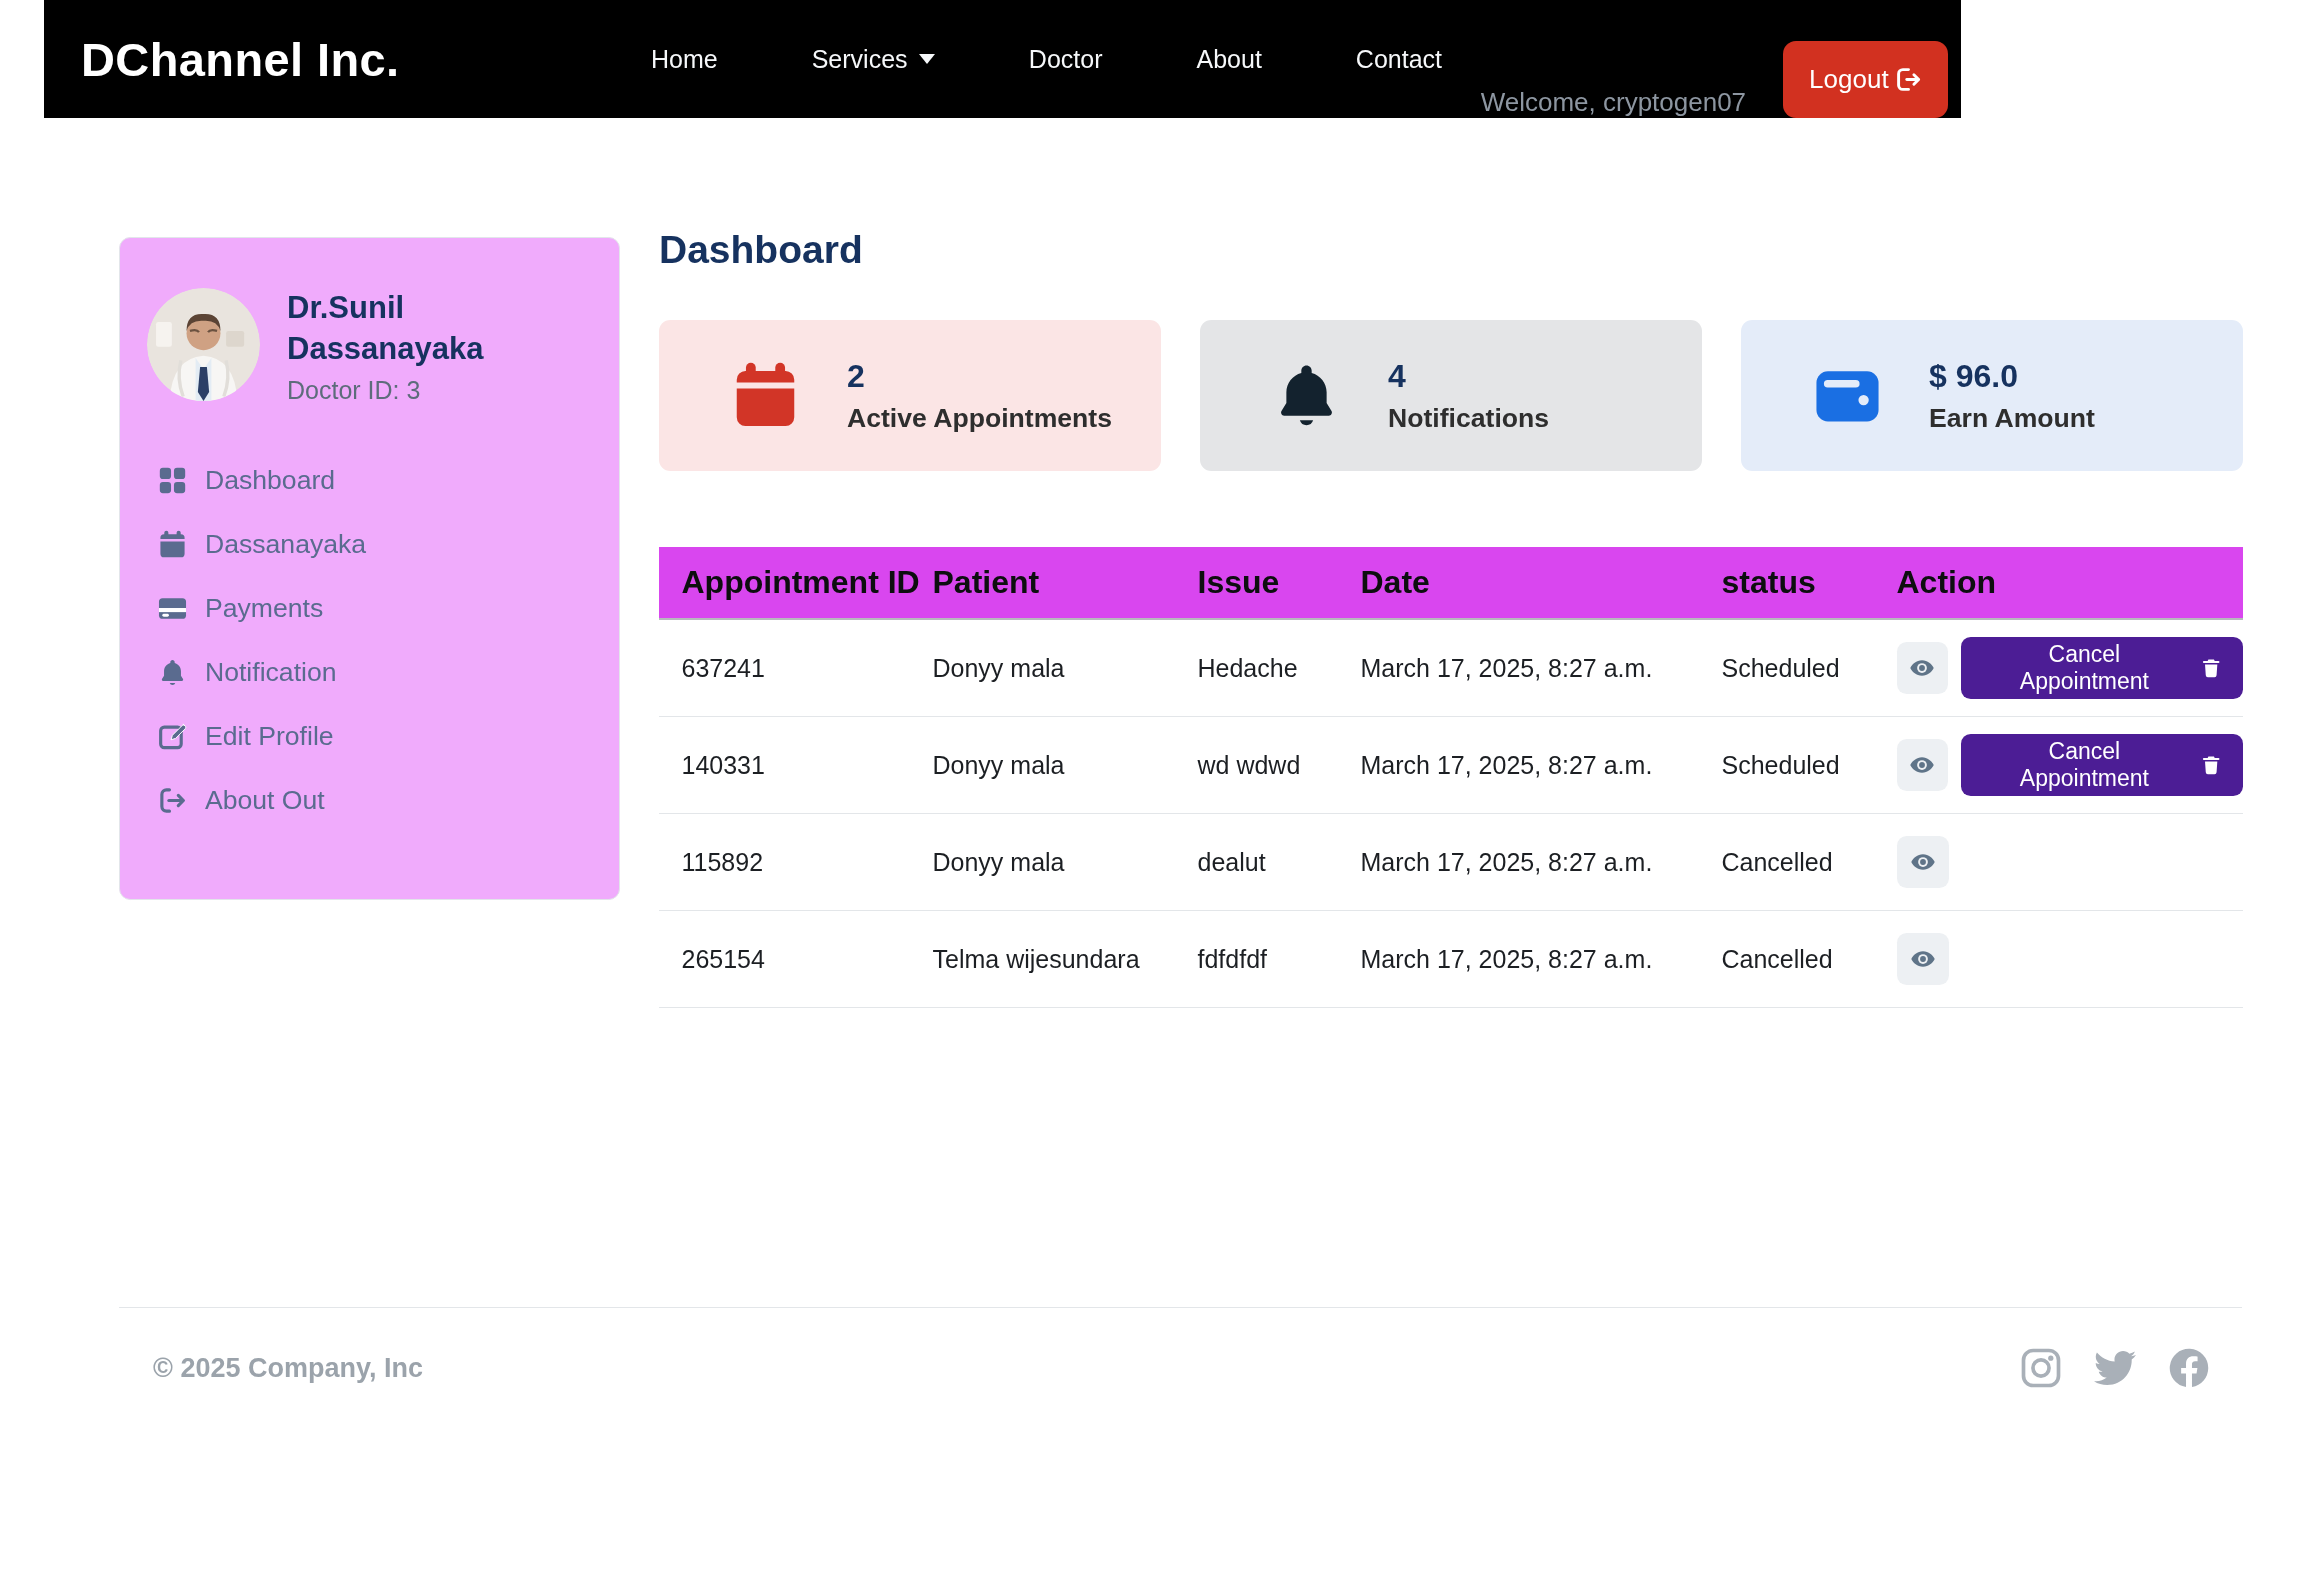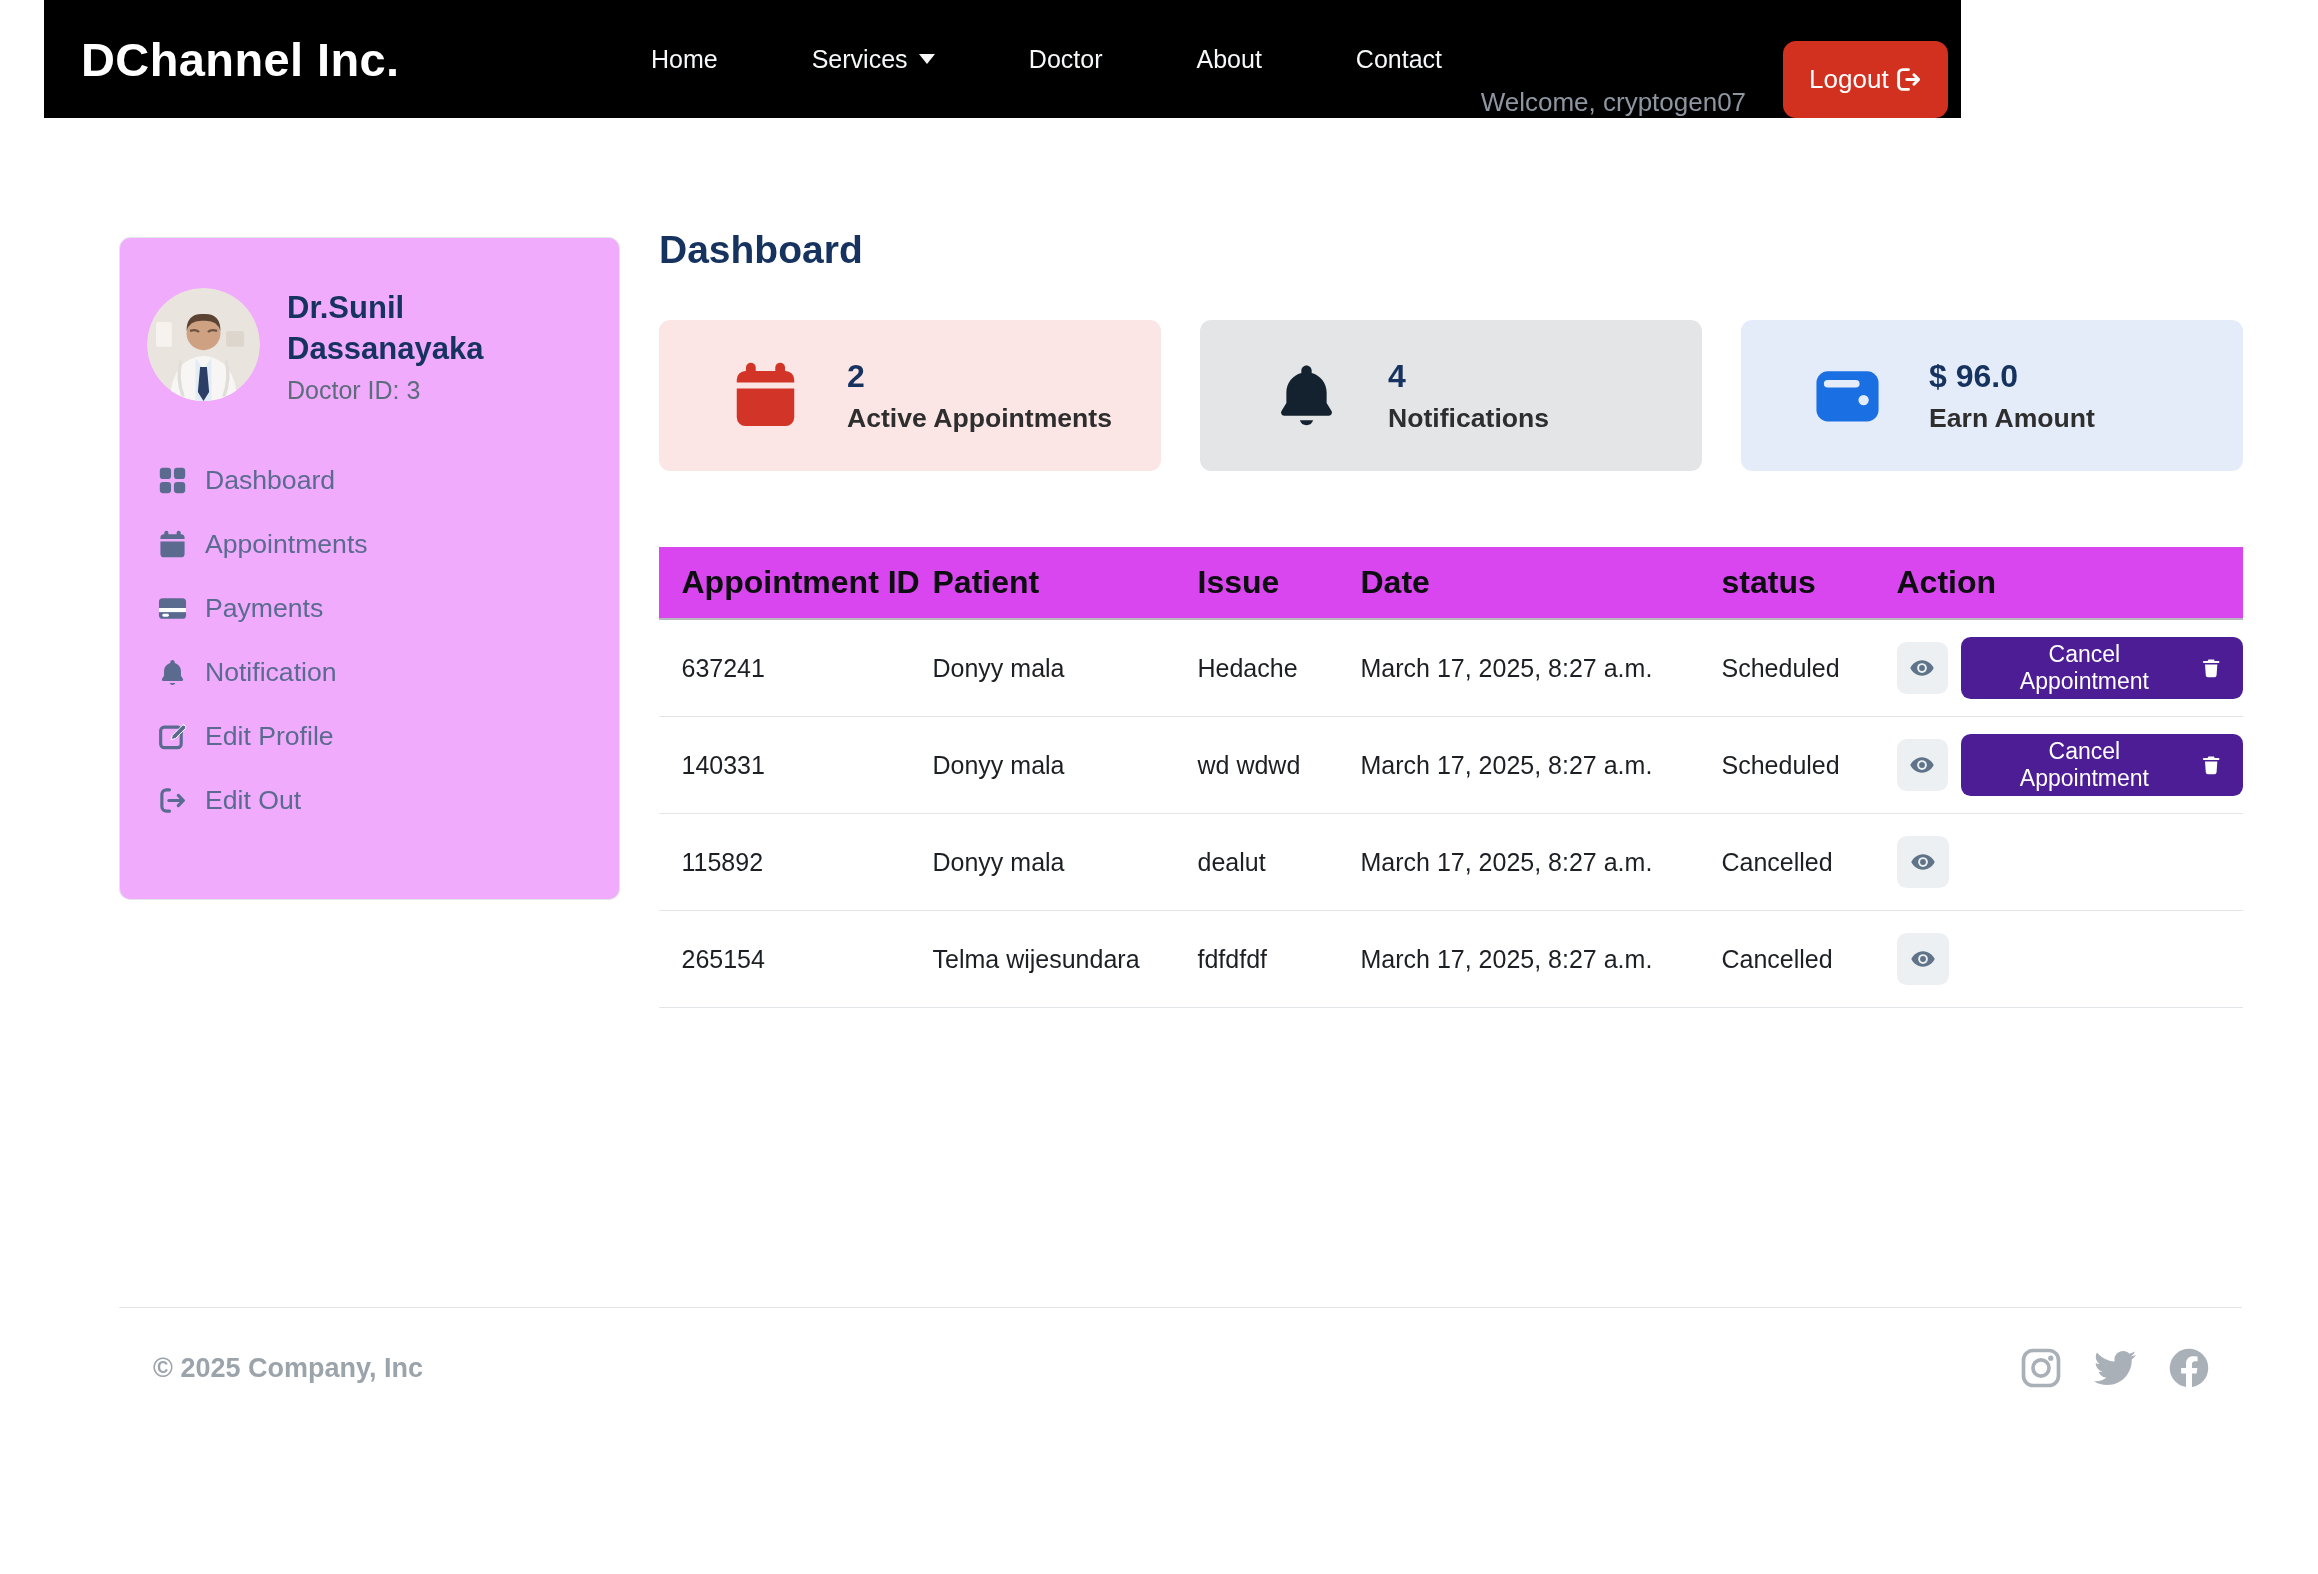--- a/index.html
+++ b/index.html
@@ -143,21 +143,21 @@
         </svg>
         <span>Dashboard</span>
       </div>
       <div class="side-item">
         <svg viewBox="0 0 24 24" fill="currentColor">
           <rect x="5.2" y="0.6" width="3.4" height="6" rx="1.7"></rect>
             <rect x="15.4" y="0.6" width="3.4" height="6" rx="1.7"></rect>
           <path d="M2 7.5 v-1 a3 3 0 0 1 3-3 h14 a3 3 0 0 1 3 3 v1 z"></path>
           <path d="M2 9.6 h20 v10 a3 3 0 0 1 -3 3 h-14 a3 3 0 0 1 -3 -3 z"></path>
         </svg>
-        <span>Appointments</span>
+        <span>Dassanayaka</span>
       </div>
       <div class="side-item">
         <svg viewBox="0 0 24 24" fill="currentColor">
           <rect x="0.8" y="3.5" width="22.4" height="17" rx="3"></rect>
           <rect x="0.8" y="11.6" width="22.4" height="3.4" fill="#ffffff"></rect>
           <rect x="3.6" y="16.4" width="5.4" height="2.4" rx="1.2" fill="#ffffff"></rect>
         </svg>
         <span>Payments</span>
       </div>
       <div class="side-item">
@@ -173,21 +173,21 @@
           <path d="M20.7 1.6l1.8 1.8c.6.6.6 1.6 0 2.2l-8 8-3.7 1.1 1.1-3.7 8-8c.6-.6 1.6-.6 2.2 0z" fill="currentColor" stroke="#ffffff" stroke-width="0.8"></path>
         </svg>
         <span>Edit Profile</span>
       </div>
       <div class="side-item">
         <svg viewBox="0 0 24 24" fill="none" stroke="currentColor" stroke-width="2.6" stroke-linecap="round" stroke-linejoin="round">
           <path d="M9.5 3.2H7A3.8 3.8 0 0 0 3.2 7v10A3.8 3.8 0 0 0 7 20.8h2.5"></path>
           <path d="M9 12h11.5"></path>
             <path d="M16.8 7.8 21 12l-4.2 4.2"></path>
         </svg>
-        <span>Edit Out</span>
+        <span>About Out</span>
       </div>
     </nav>
   </aside>
 
   <h1 class="main-title">Dashboard</h1>
 
   <div class="stats">
     <div class="stat-card pink">
       <svg class="stat-icon red" viewBox="0 0 24 24" fill="currentColor">
         <rect x="5.2" y="0.6" width="3.4" height="6" rx="1.7"></rect>

